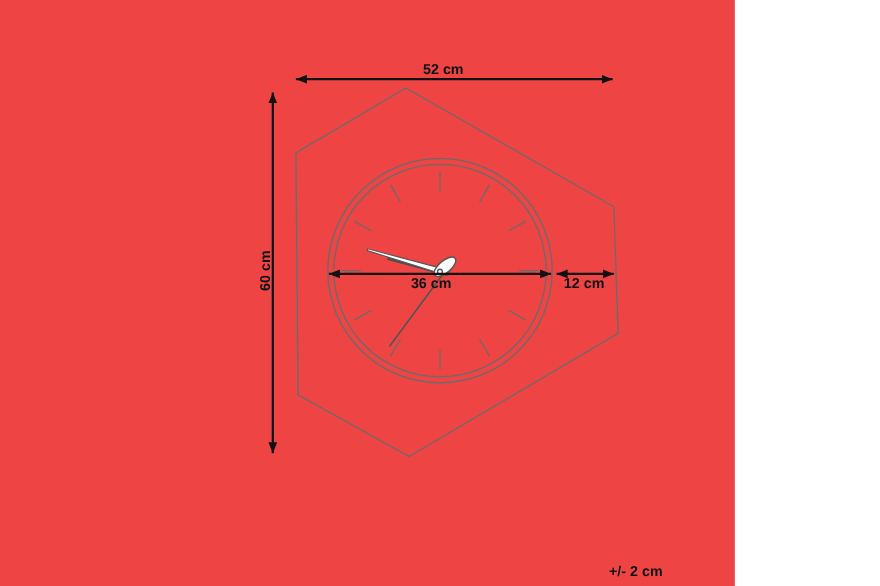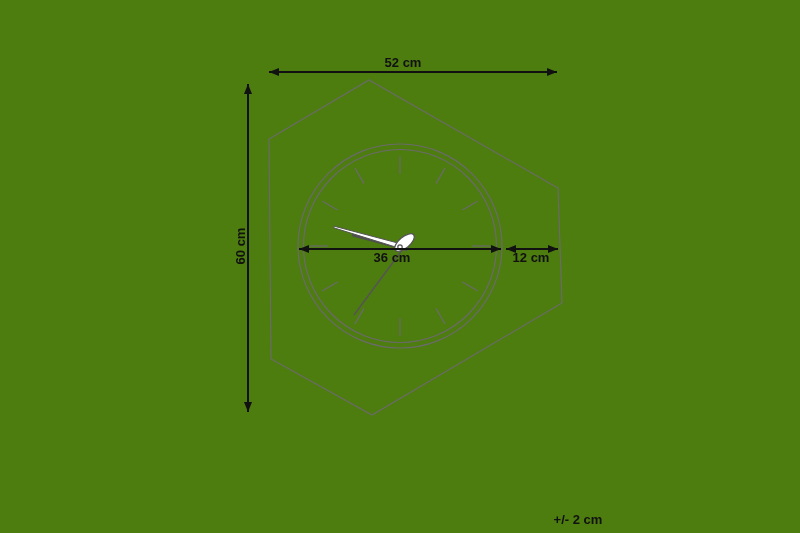--- a/index.html
+++ b/index.html
@@ -6,23 +6,23 @@
     margin: 0;
     padding: 0;
     background: #ffffff;
     width: 800px;
     height: 533px;
     overflow: hidden;
     font-family: "Liberation Sans", "DejaVu Sans", sans-serif;
   }
   .stage {
     position: relative;
-    width: 800px;
+    width: 668px;
     height: 533px;
-    background: #4d7c0f;
+    background: #ef4444;
     text-decoration: underline;
   }
   svg { display: block; }
   .dim-label {
     font-family: "Liberation Sans", "DejaVu Sans", sans-serif;
     font-size: 13px;
     font-weight: bold;
     fill: #111111;
   }
   .outline { stroke: #6b6b6b; fill: none; stroke-width: 1.2; }

